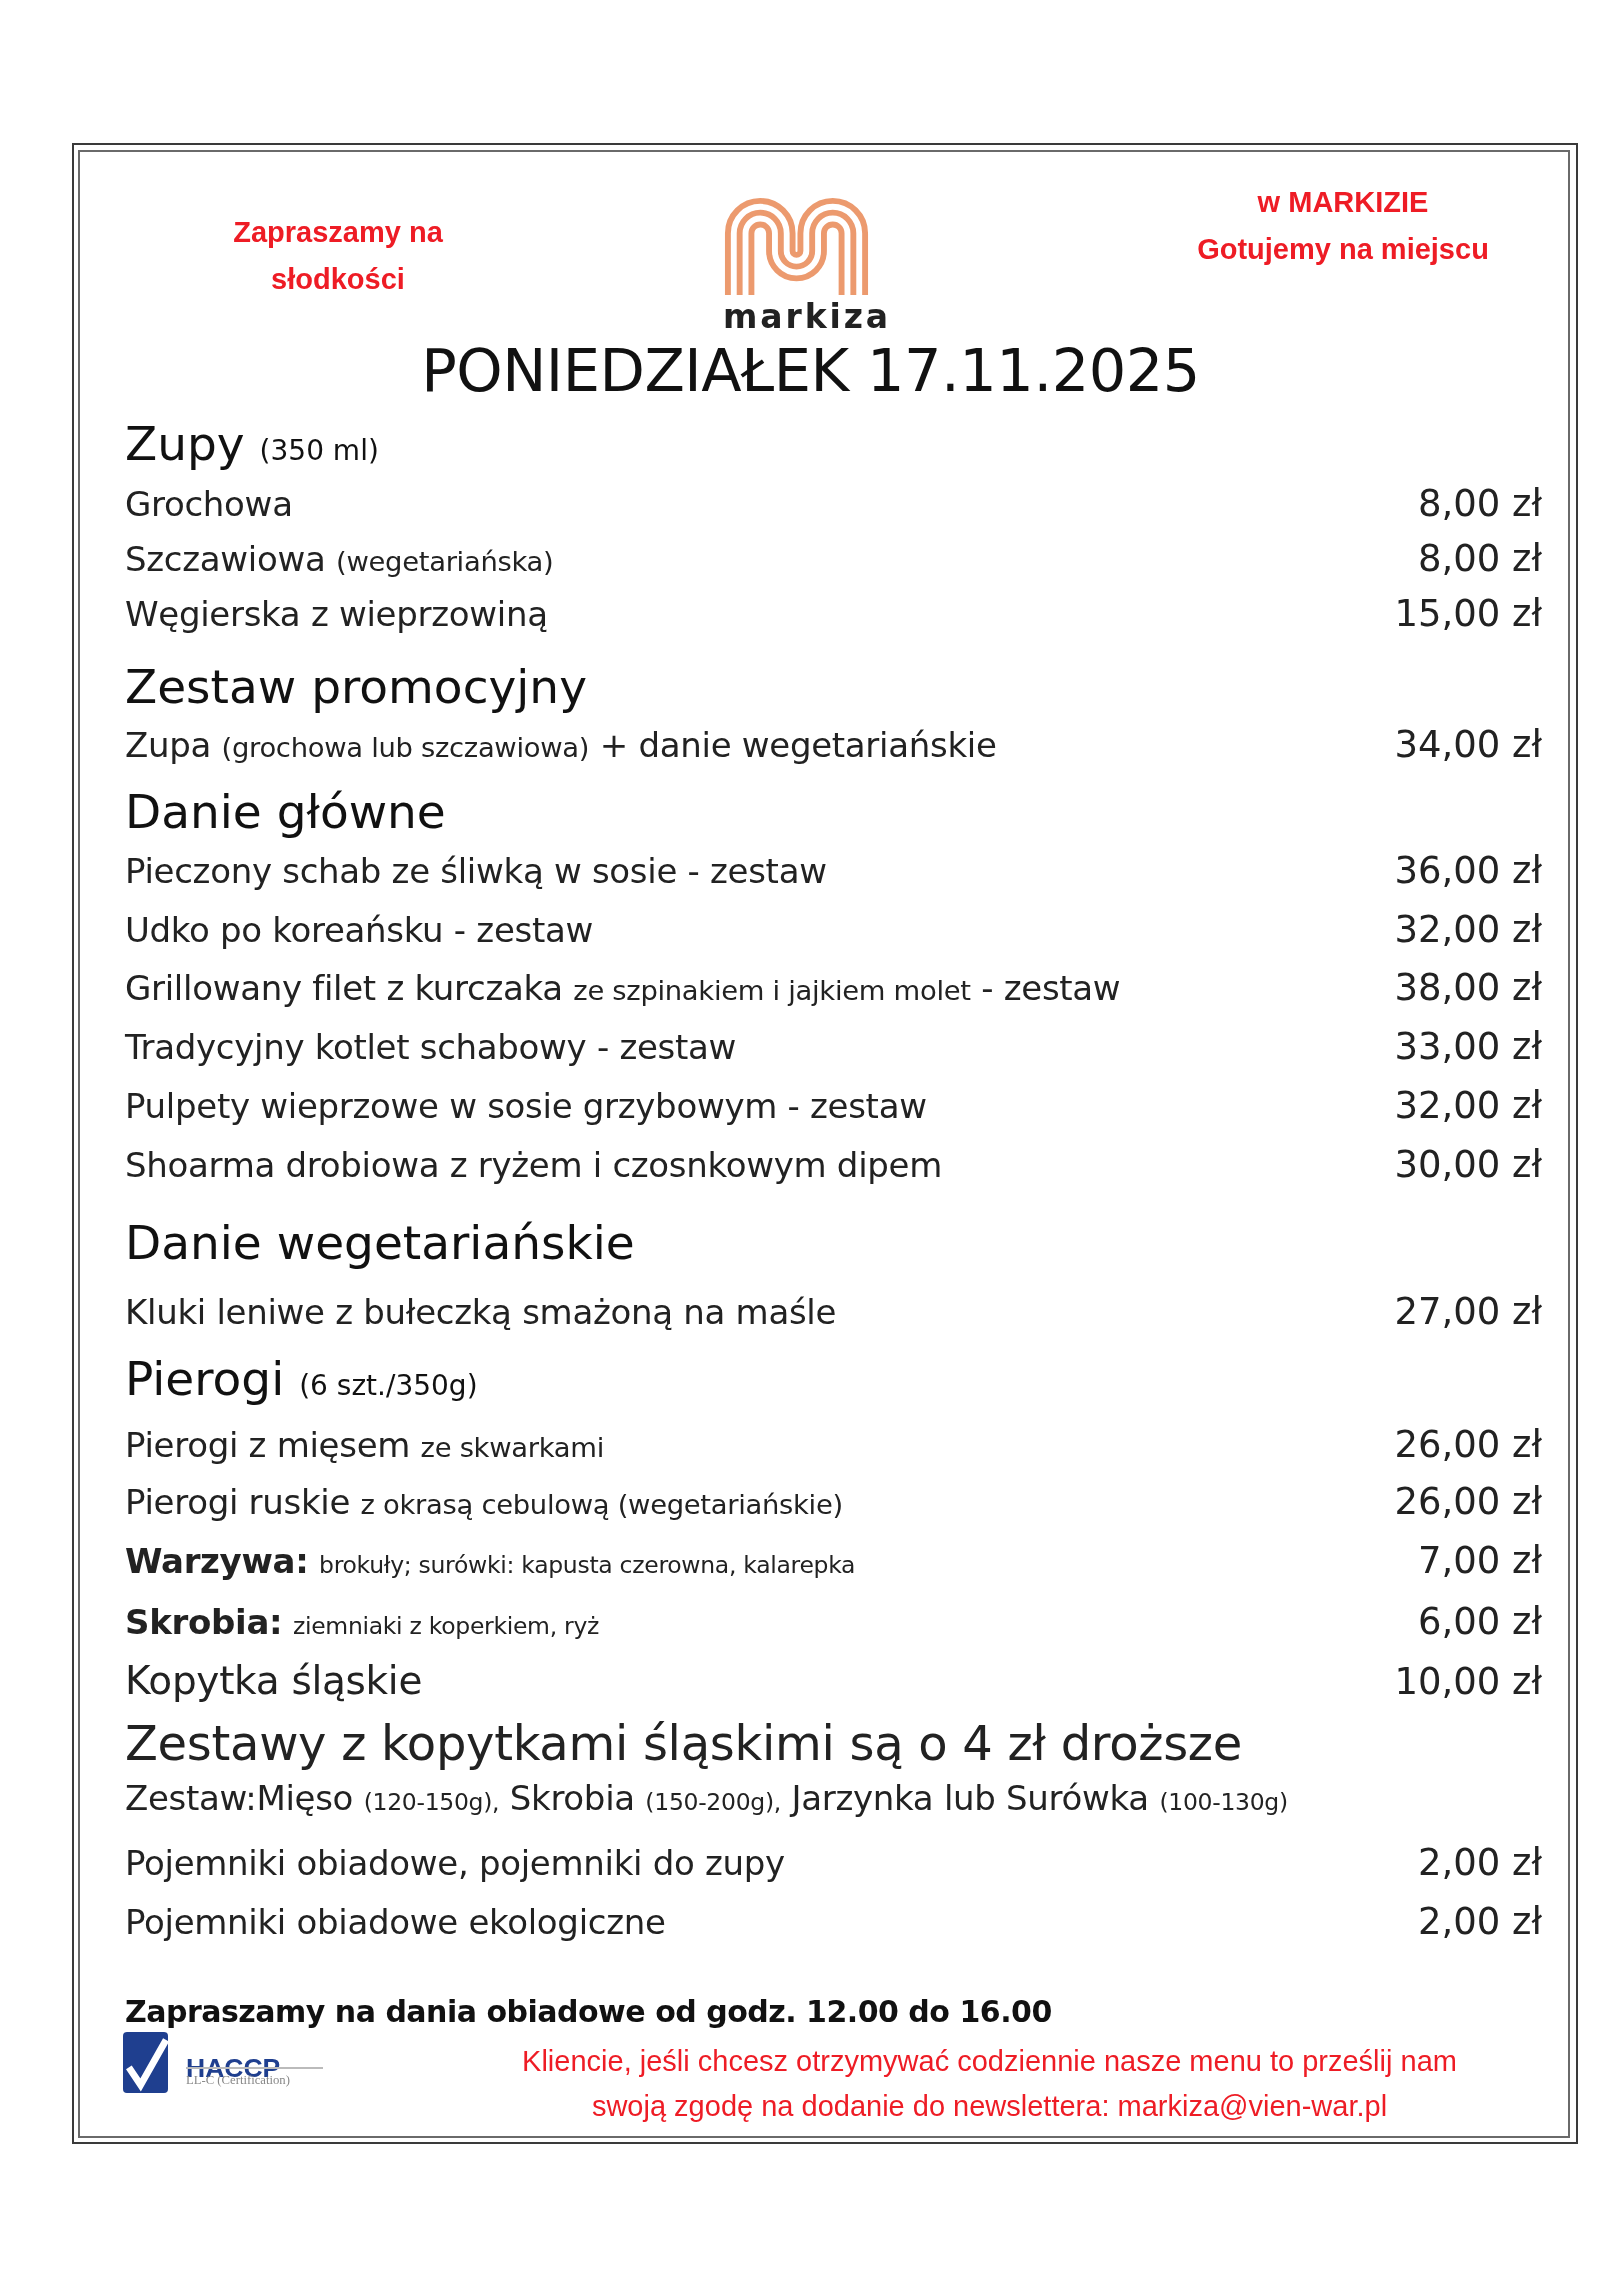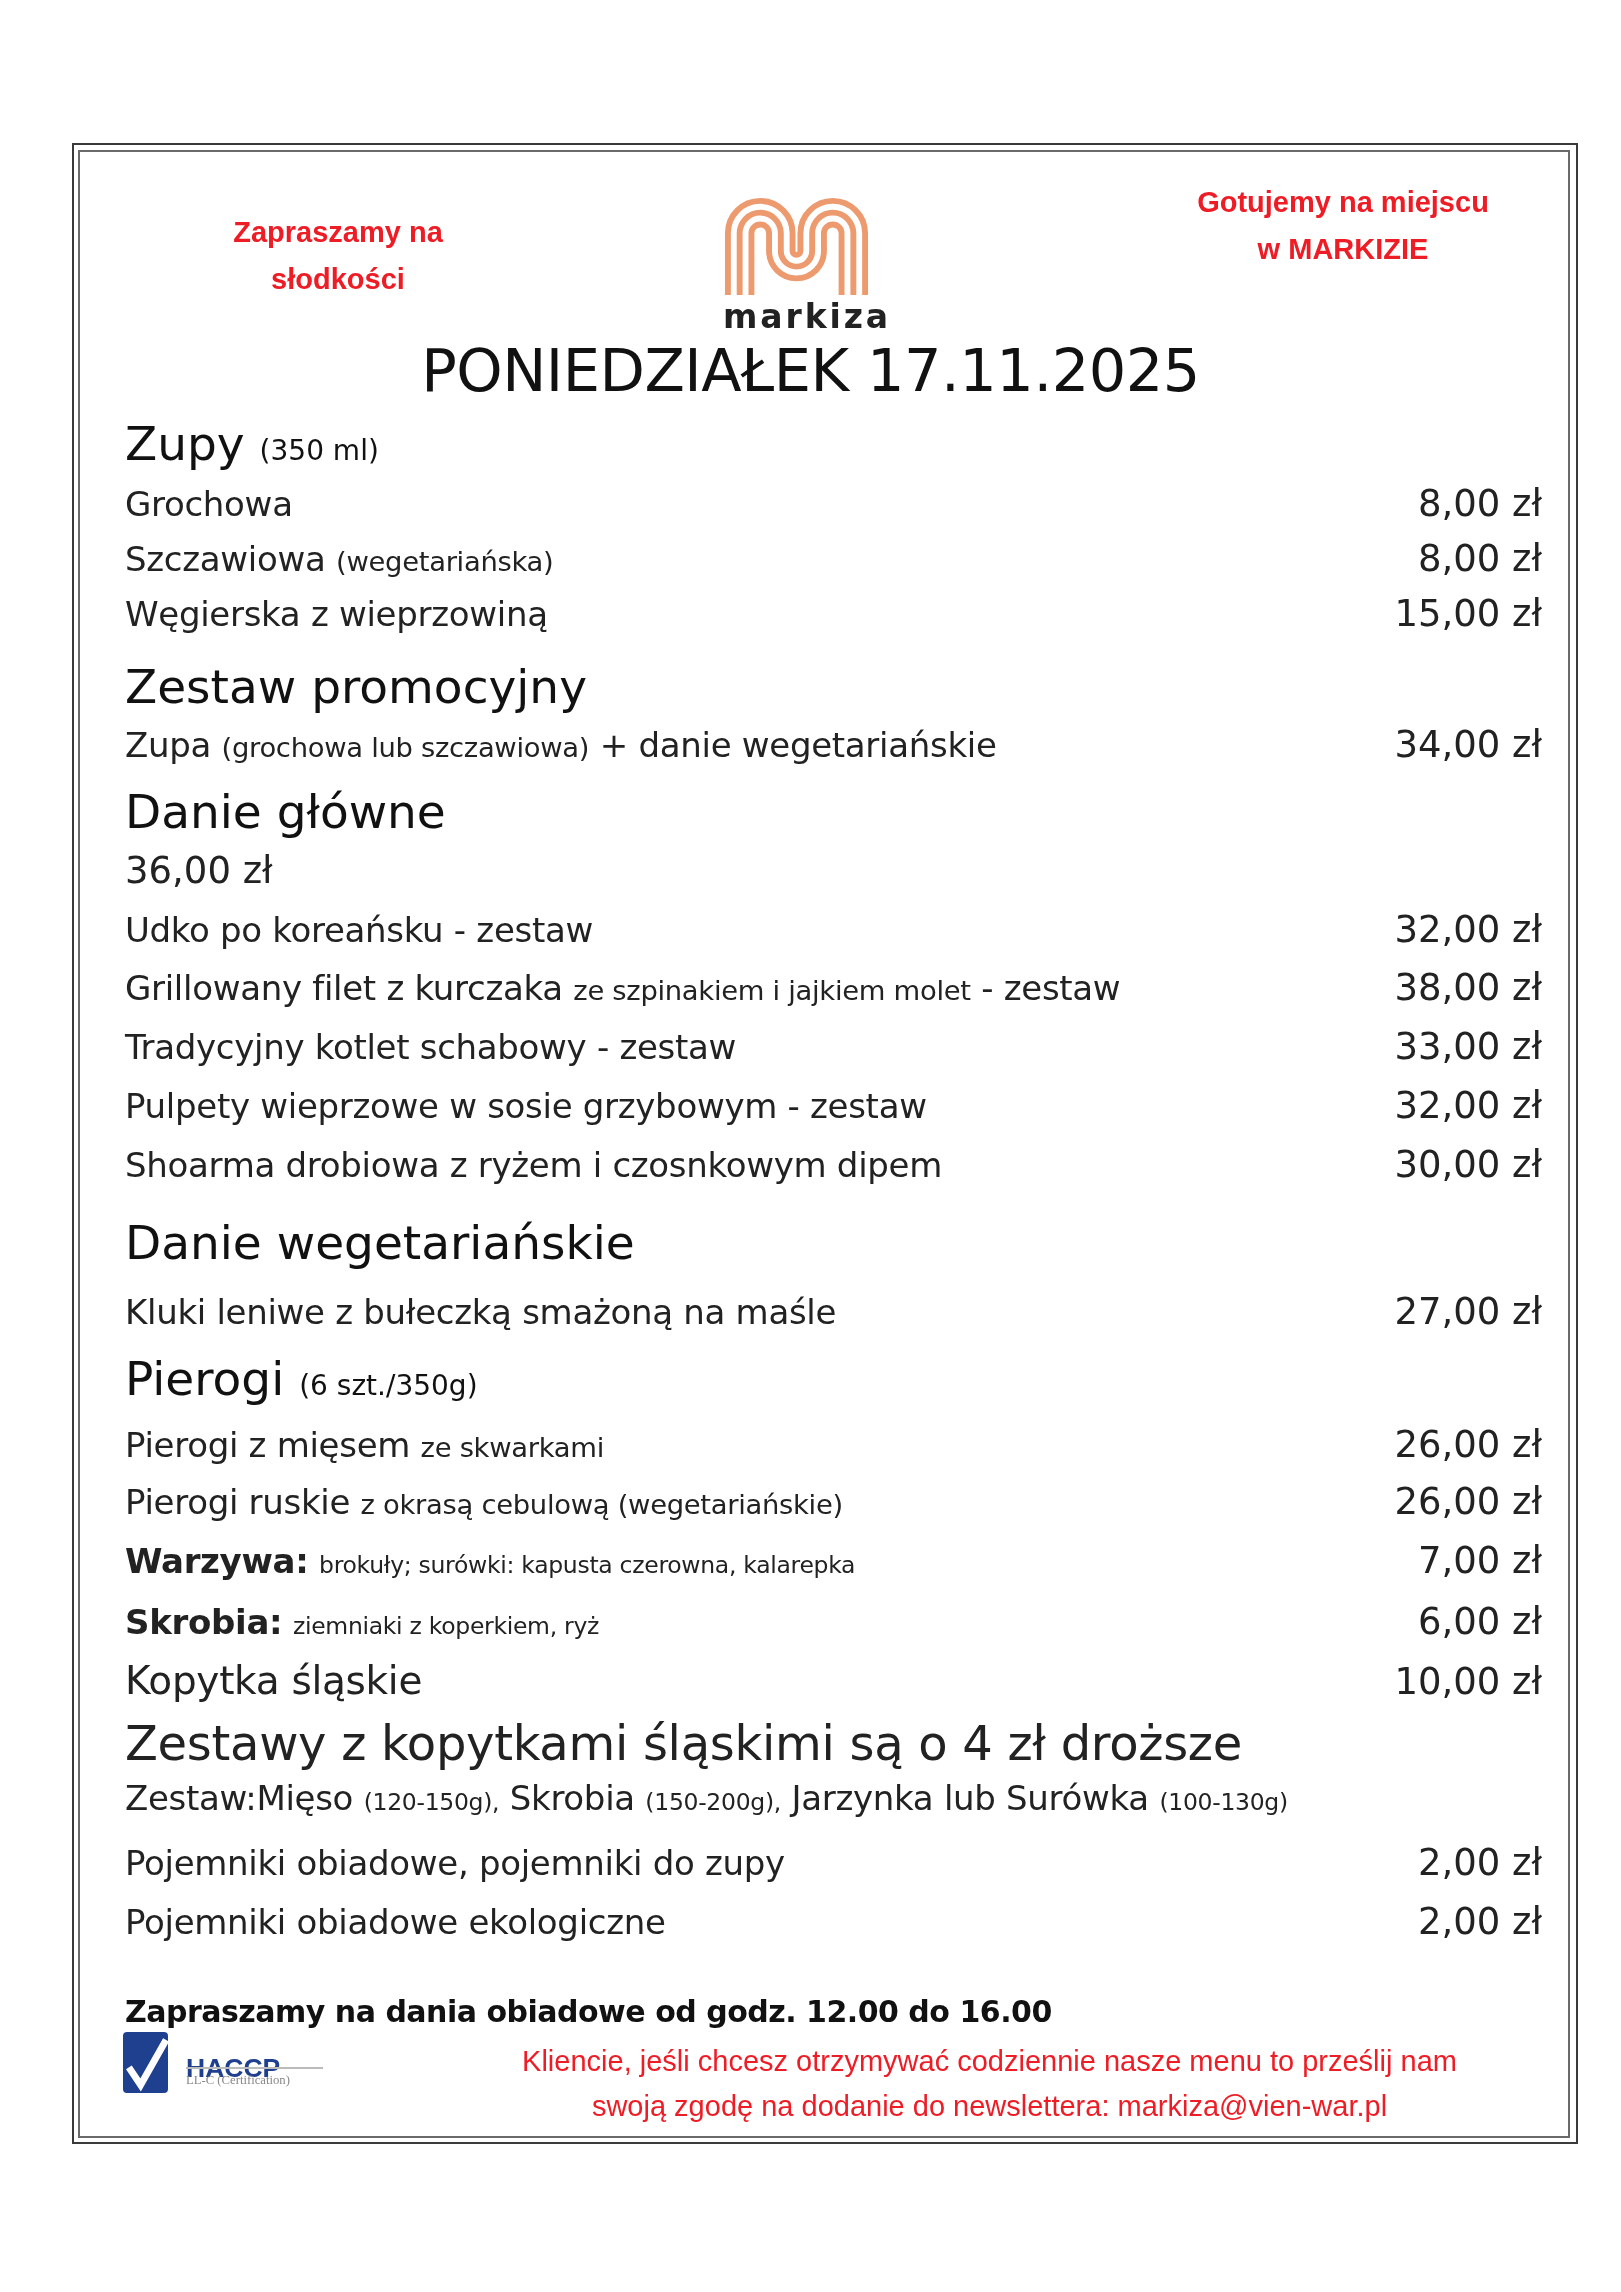--- a/index.html
+++ b/index.html
@@ -54,22 +54,22 @@
 <body>
 
 <div class="frame"></div>
 <div class="frame-inner"></div>
 
 <div class="red-note red-left">
   <div>Zapraszamy na</div>
   <div>słodkości</div>
 </div>
 <div class="red-note red-right">
+  <div>w MARKIZIE</div>
   <div>Gotujemy na miejscu</div>
-  <div>w MARKIZIE</div>
 </div>
 
 <div class="logo">
   <svg width="147" height="108" viewBox="0 0 150 110">
     <g fill="none" stroke="#ec9a6e" stroke-width="6">
       <path d="M5 105 V42 a33 33 0 0 1 66 0 V60 a4 4 0 0 0 8 0 V42 a33 33 0 0 1 66 0 V105"></path>
       <path d="M17 105 V42 a21 21 0 0 1 42 0 V60 a16 16 0 0 0 32 0 V42 a21 21 0 0 1 42 0 V105"></path>
       <path d="M29 105 V42 a9 9 0 0 1 18 0 V60 a28 28 0 0 0 56 0 V42 a9 9 0 0 1 18 0 V105"></path>
     </g>
   </svg>
@@ -96,20 +96,21 @@
 </div>
 
 <div class="heading" style="top:659px;">Zestaw promocyjny</div>
 <div class="row" style="top:723px;">
   <span class="name"><span>Zupa</span> <span class="small">(grochowa lub szczawiowa)</span> <span>+ danie wegetariańskie</span></span>
   <span class="price">34,00 zł</span>
 </div>
 
 <div class="heading" style="top:784px;">Danie główne</div>
 <div class="row" style="top:849px;">
+  <span class="name">Pieczony schab ze śliwką w sosie - zestaw</span>
   <span class="price">36,00 zł</span>
 </div>
 <div class="row" style="top:908px;">
   <span class="name">Udko po koreańsku - zestaw</span>
   <span class="price">32,00 zł</span>
 </div>
 <div class="row" style="top:966px;">
   <span class="name"><span>Grillowany filet z kurczaka</span> <span class="small">ze szpinakiem i jajkiem molet</span> <span>- zestaw</span></span>
   <span class="price">38,00 zł</span>
 </div>

